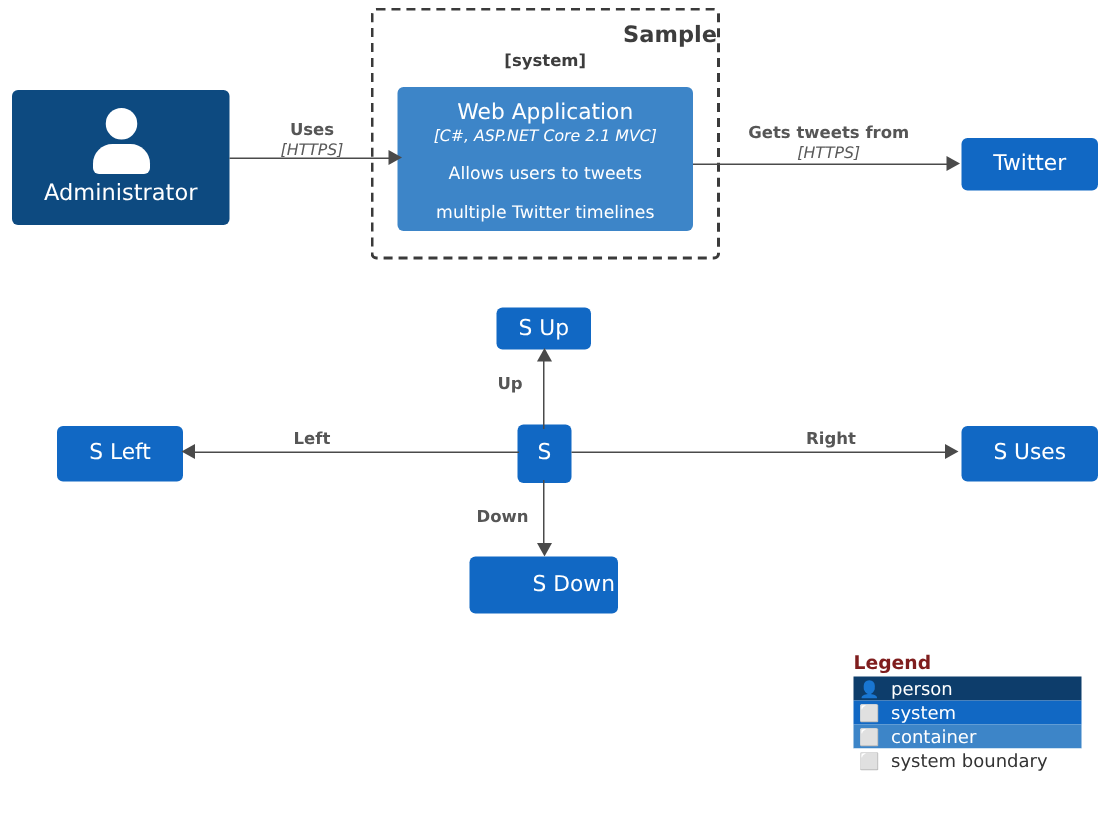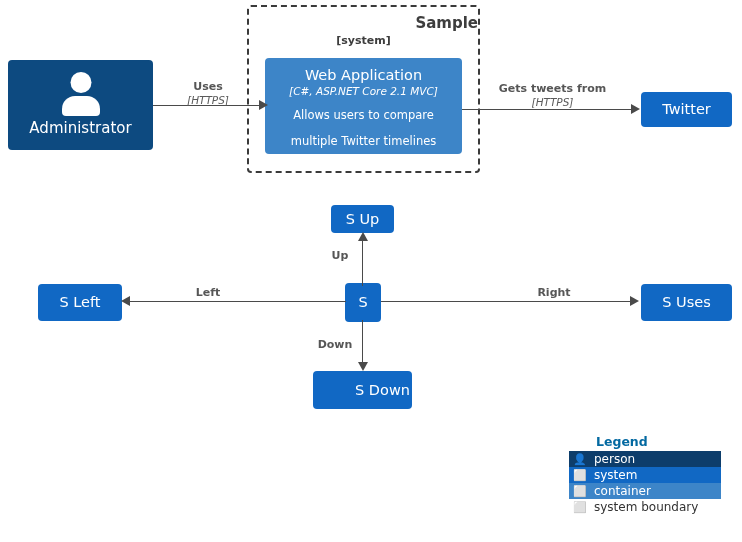--- a/index.html
+++ b/index.html
@@ -202,23 +202,22 @@
   
   #legend {
     position: absolute;
     left: 569px;
     top: 434px;
     width: 152px;
   }
   #legend-title {
     font-size: 12.5px;
     font-weight: bold;
-    color: #0369a1;
+    color: #7f1d1d;
     margin-bottom: 2px;
-    margin-left: 27px;
   }
   .legend-row {
     display: flex;
     align-items: center;
     height: 16px;
     font-size: 12px;
     padding-left: 3px;
   }
   .legend-row .glyph {
     width: 16px;
@@ -250,21 +249,21 @@
   </div>
 
   <div id="system-boundary-sample">
     <div id="boundary-title">Sample</div>
     <div id="boundary-subtitle">[system]</div>
   </div>
 
   <div class="node" id="container-web-application">
     <span class="title">Web Application</span>
     <span class="tech">[C#, ASP.NET Core 2.1 MVC]</span>
-    <span class="desc">Allows users to compare</span>
+    <span class="desc">Allows users to tweets</span>
     <span class="desc">multiple Twitter timelines</span>
   </div>
 
   <div class="node sys" id="system-twitter">
     <span class="title">Twitter</span>
   </div>
 
   <div class="edge-line edge-h" style="left:153px; top:105px; width:108px;"></div>
   <div class="arrow arrow-right" style="left:259px; top:100px;"></div>
   <div class="edge-label" style="left:168px; top:80px; width:80px;">

